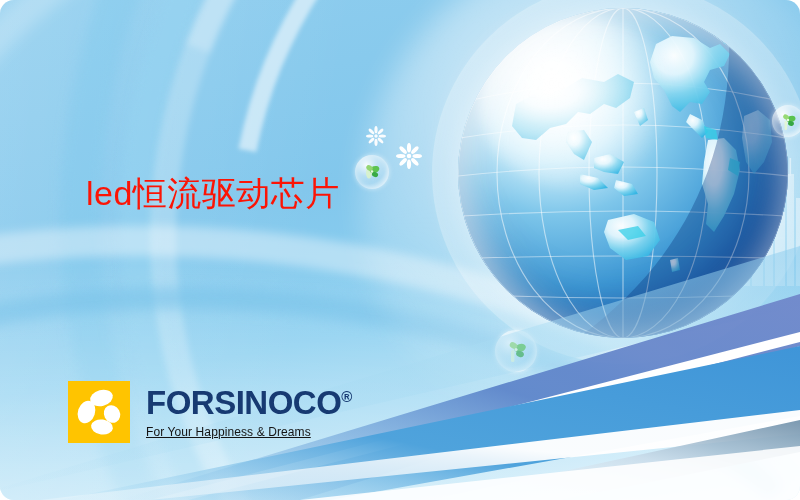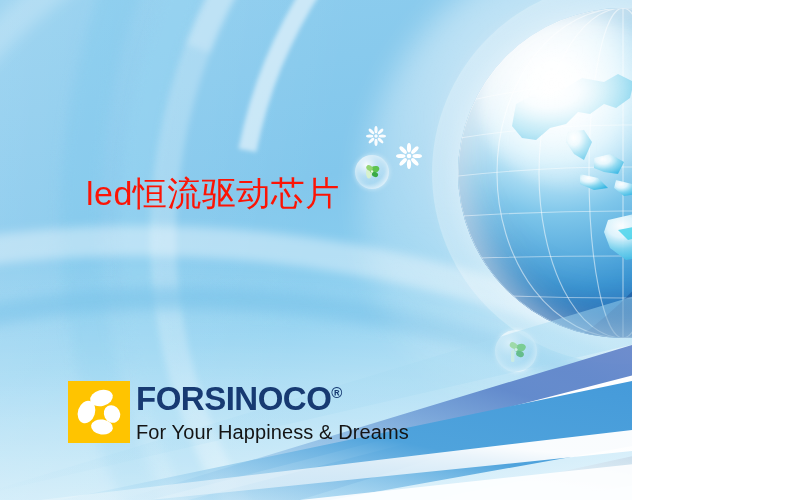--- a/index.html
+++ b/index.html
@@ -7,24 +7,25 @@
     margin: 0;
     padding: 0;
     background: #ffffff;
   }
   body {
     font-family: "Liberation Sans", "DejaVu Sans", sans-serif;
   }
 
   .banner {
     position: relative;
-    width: 632px;
+    width: 800px;
     height: 500px;
     overflow: hidden;
     background: linear-gradient(170deg, #8ecdee 0%, #82c7ec 38%, #8dd0f0 62%, #b6e2f6 86%, #d6eefb 100%);
+    border-radius: 14px;
   }
 
   
   .bg-layer { position: absolute; pointer-events: none; }
 
   .swoosh-wrap {
     position: absolute;
     inset: 0;
     overflow: hidden;
   }
@@ -209,45 +210,46 @@
     align-items: center;
   }
   .logo-mark {
     width: 62px;
     height: 62px;
     background: #ffc400;
     flex: 0 0 auto;
     display: block;
   }
   .logo-text {
-    margin-left: 6px;
+    margin-left: 16px;
     display: flex;
     flex-direction: column;
     justify-content: center;
   }
   .logo-name {
     color: #173a72;
     font-weight: bold;
     font-size: 33px;
     line-height: 1;
     letter-spacing: -0.5px;
     white-space: nowrap;
   }
   .logo-reg {
     font-size: 15px;
     vertical-align: super;
     line-height: 1;
   }
   .logo-tag {
     color: #141414;
-    font-size: 20px;
+    font-size: 12px;
     line-height: 1;
     margin-top: 7px;
     letter-spacing: 0.1px;
     white-space: nowrap;
+    text-decoration: underline;
   }
 </style>
 </head>
 <body>
 
 <div class="banner">
 
   <div class="swoosh-wrap">
     <div class="bg-layer haze-left"></div>
     <div class="bg-layer arc arc-d"></div>

